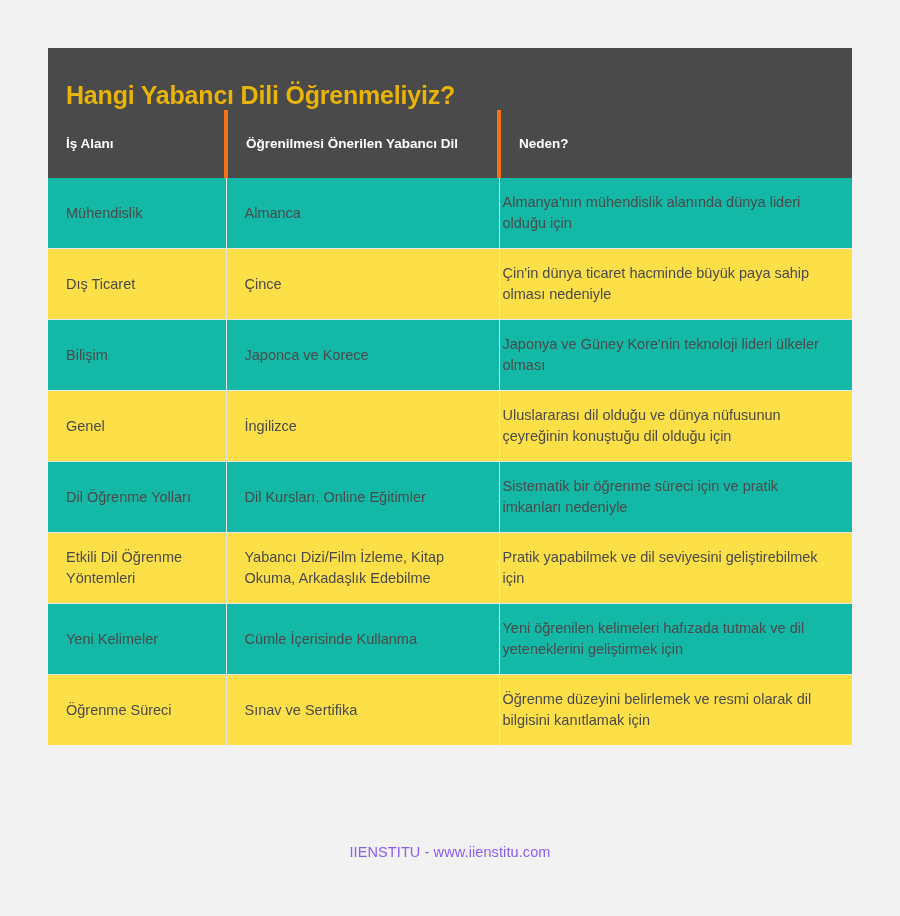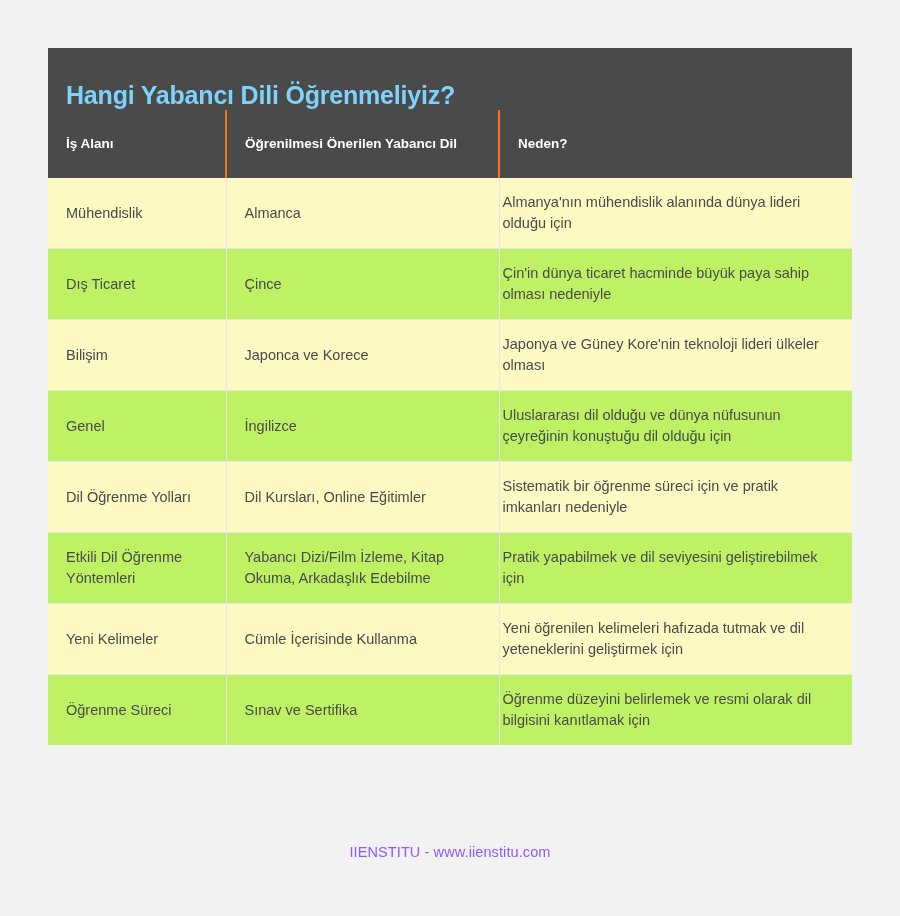--- a/index.html
+++ b/index.html
@@ -32,21 +32,21 @@
   
   .title-bar {
     background: #4a4a4a;
     height: 62px;
     display: flex;
     align-items: center;
     padding: 0 0 0 18px;
     box-sizing: border-box;
   }
   .title-text {
-    color: #7dd3fc;
+    color: #eab308;
     font-size: 25px;
     font-weight: bold;
     letter-spacing: -0.2px;
     line-height: 1.1;
     margin-top: 34px;
   }
 
   
   .data-table {
     width: 100%;
@@ -65,33 +65,33 @@
   thead tr {
     background: #4a4a4a;
   }
   thead th {
     color: #ffffff;
     font-size: 13.5px;
     font-weight: bold;
     line-height: 1.35;
     padding: 14px 16px 14px 18px;
     height: 68px;
-    border-left: 2px solid #f97316;
+    border-left: 4px solid #f97316;
   }
   thead th:first-child {
     border-left: none;
     margin-left: 18px;
   }
 
   
   tbody tr {
-    background: #fef9c3;
+    background: #14b8a6;
   }
   tbody tr.alt {
-    background: #bef264;
+    background: #fde047;
   }
   tbody td {
     color: #4a4a4a;
     font-size: 14.5px;
     line-height: 1.45;
     padding: 14px 16px 14px 18px;
     height: 65px;
     border-top: 1px solid #e6e6e6;
     border-left: 1px solid #e6e6e6;
   }

